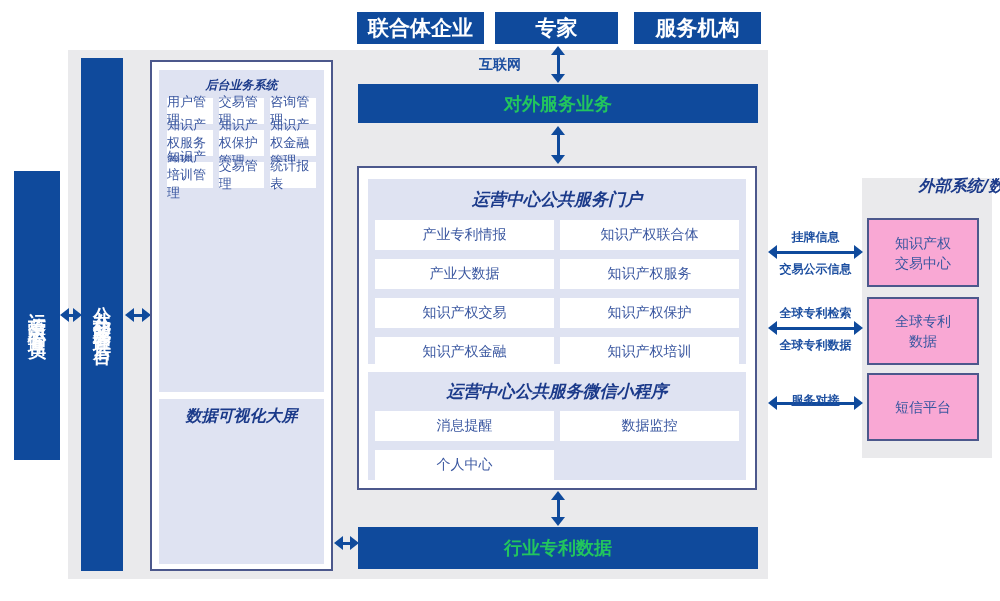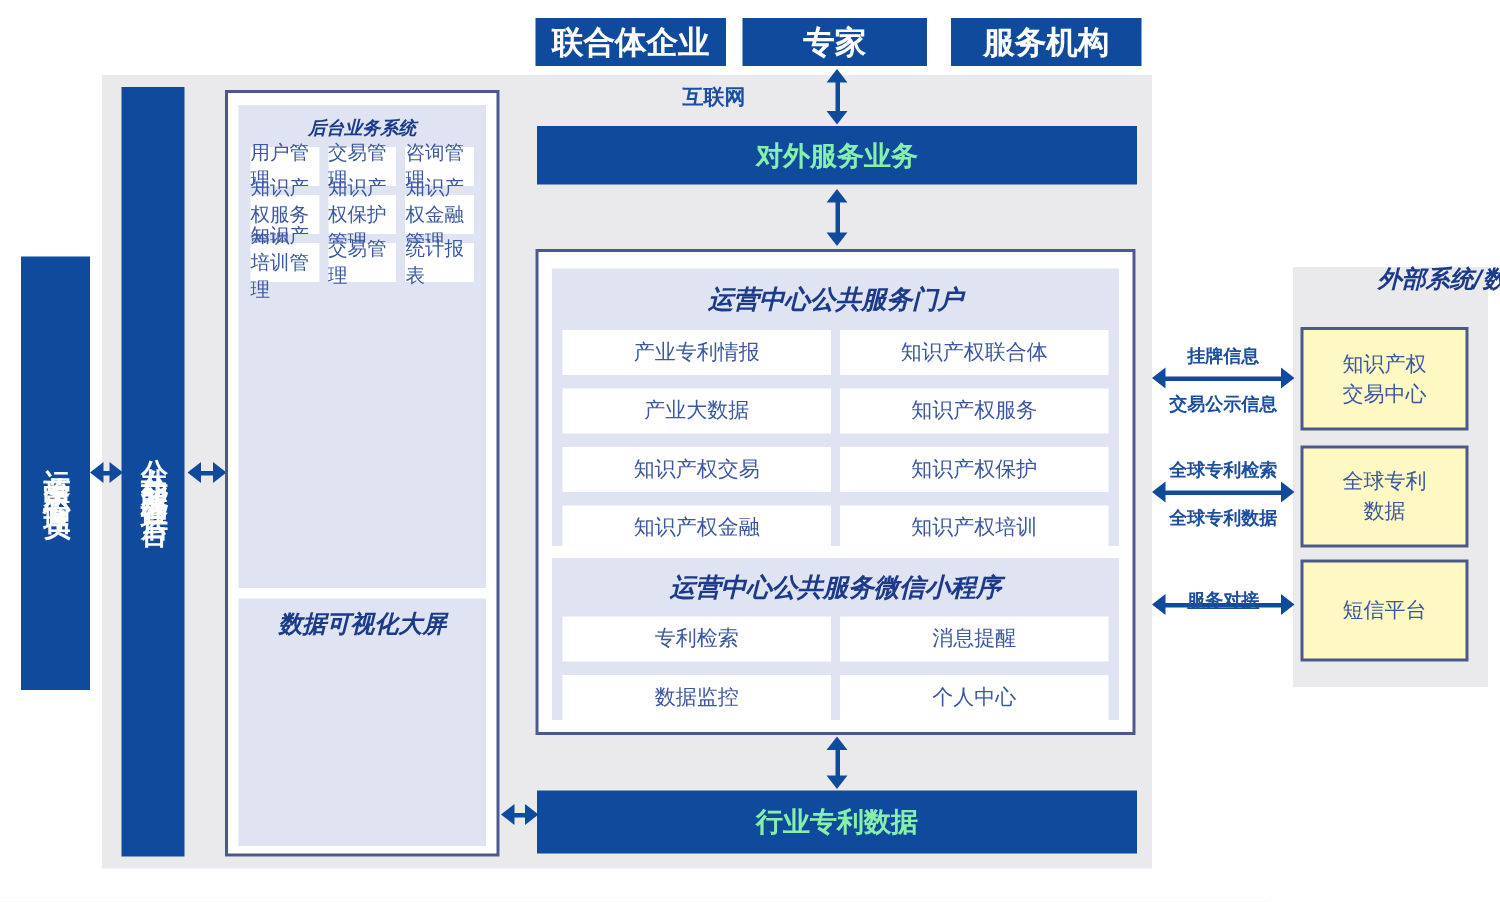--- a/index.html
+++ b/index.html
@@ -13,40 +13,40 @@
   }
   html,body{margin:0;padding:0;}
   body{font-family:"DejaVu Sans","Liberation Sans",sans-serif;}
   #page{position:relative;width:1000px;height:601px;background:#ffffff;overflow:hidden;}
 
   .gray{position:absolute;background:var(--gray);}
 
   .actor{position:absolute;top:12px;height:32px;background:var(--blue);color:#fff;
          font-size:21px;font-weight:bold;display:flex;align-items:center;justify-content:center;}
 
-  .bigbar{position:absolute;left:358px;width:400px;background:var(--blue);color:#86efac;
+  .bigbar{position:absolute;left:358px;width:400px;background:var(--blue);color:#22c55e;
           font-size:18px;font-weight:bold;display:flex;align-items:center;justify-content:center;}
 
   .vbar{position:absolute;background:var(--blue);color:#fff;font-size:18px;font-weight:bold;
         writing-mode:vertical-rl;text-orientation:upright;letter-spacing:5px;
         display:flex;align-items:center;justify-content:center;}
 
   .outerbox{position:absolute;background:#ffffff;border:2px solid var(--border);box-sizing:border-box;}
 
   .lav{position:absolute;background:var(--lav);box-sizing:border-box;}
   .lav-title{text-align:center;font-weight:bold;font-style:italic;color:var(--title-text);}
 
   .grid2{display:grid;grid-template-columns:1fr 1fr;gap:9px 6px;padding:6px 7px 0 7px;}
   .grid1{display:grid;grid-template-columns:1fr 1fr 1fr;gap:6px;padding:4px 8px 0 8px;}
   .item{background:#ffffff;color:var(--item-text);font-size:14px;display:flex;
         align-items:center;justify-content:center;}
   .grid2 .item{height:30px;}
   .grid1 .item{height:26px;font-size:13px;}
 
-  .extbox{position:absolute;left:867px;width:112px;background:#fef9c3;border:2px solid var(--border);
+  .extbox{position:absolute;left:867px;width:112px;background:#f9a8d4;border:2px solid var(--border);
           box-sizing:border-box;color:var(--item-text);font-size:14px;line-height:20px;
           display:flex;flex-direction:column;align-items:center;justify-content:center;text-align:center;}
 
   .linklabel{position:absolute;left:768px;width:95px;text-align:center;
              font-size:12px;font-weight:bold;color:var(--label-text);}
   .small-label{position:absolute;font-size:14px;font-weight:bold;color:var(--label-text);}
 
   
   .varrow{position:absolute;width:14px;}
   .varrow .shaft{position:absolute;left:5.5px;top:6px;bottom:6px;width:3px;background:var(--blue);}
@@ -67,21 +67,21 @@
 
 <div id="page">
 
   <div class="gray" style="left:68px;top:50px;width:700px;height:529px;"></div>
   <div class="gray" style="left:862px;top:178px;width:130px;height:280px;"></div>
 
   <div class="actor" style="left:357px;width:127px;">联合体企业</div>
   <div class="actor" style="left:495px;width:123px;">专家</div>
   <div class="actor" style="left:634px;width:127px;">服务机构</div>
 
-  <div class="small-label" style="left:455px;top:56px;width:90px;text-align:left;">互联网</div>
+  <div class="small-label" style="left:455px;top:56px;width:90px;text-align:center;">互联网</div>
   <div class="varrow" style="left:551px;top:46px;height:37px;">
       <i class="shaft"></i>
     </div>
 
   <div class="bigbar" style="top:84px;height:39px;">对外服务业务</div>
 
   <div class="varrow" style="left:551px;top:126px;height:38px;">
       <i class="shaft"></i>
     </div>
 
@@ -125,21 +125,20 @@
         <div class="item">知识产权服务</div>
         <div class="item">知识产权交易</div>
         <div class="item">知识产权保护</div>
         <div class="item">知识产权金融</div>
         <div class="item">知识产权培训</div>
       </div>
     </div>
     <div class="lav" style="left:9px;top:204px;width:378px;height:108px;">
       <div class="lav-title" style="font-size:17px;padding-top:8px;">运营中心公共服务微信小程序</div>
       <div class="grid2" style="padding-top:8px;">
-        <div class="item">专利检索</div>
         <div class="item">消息提醒</div>
         <div class="item">数据监控</div>
         <div class="item">个人中心</div>
       </div>
     </div>
   </div>
 
   <div class="varrow" style="left:551px;top:491px;height:35px;">
       <i class="shaft"></i>
     </div>

